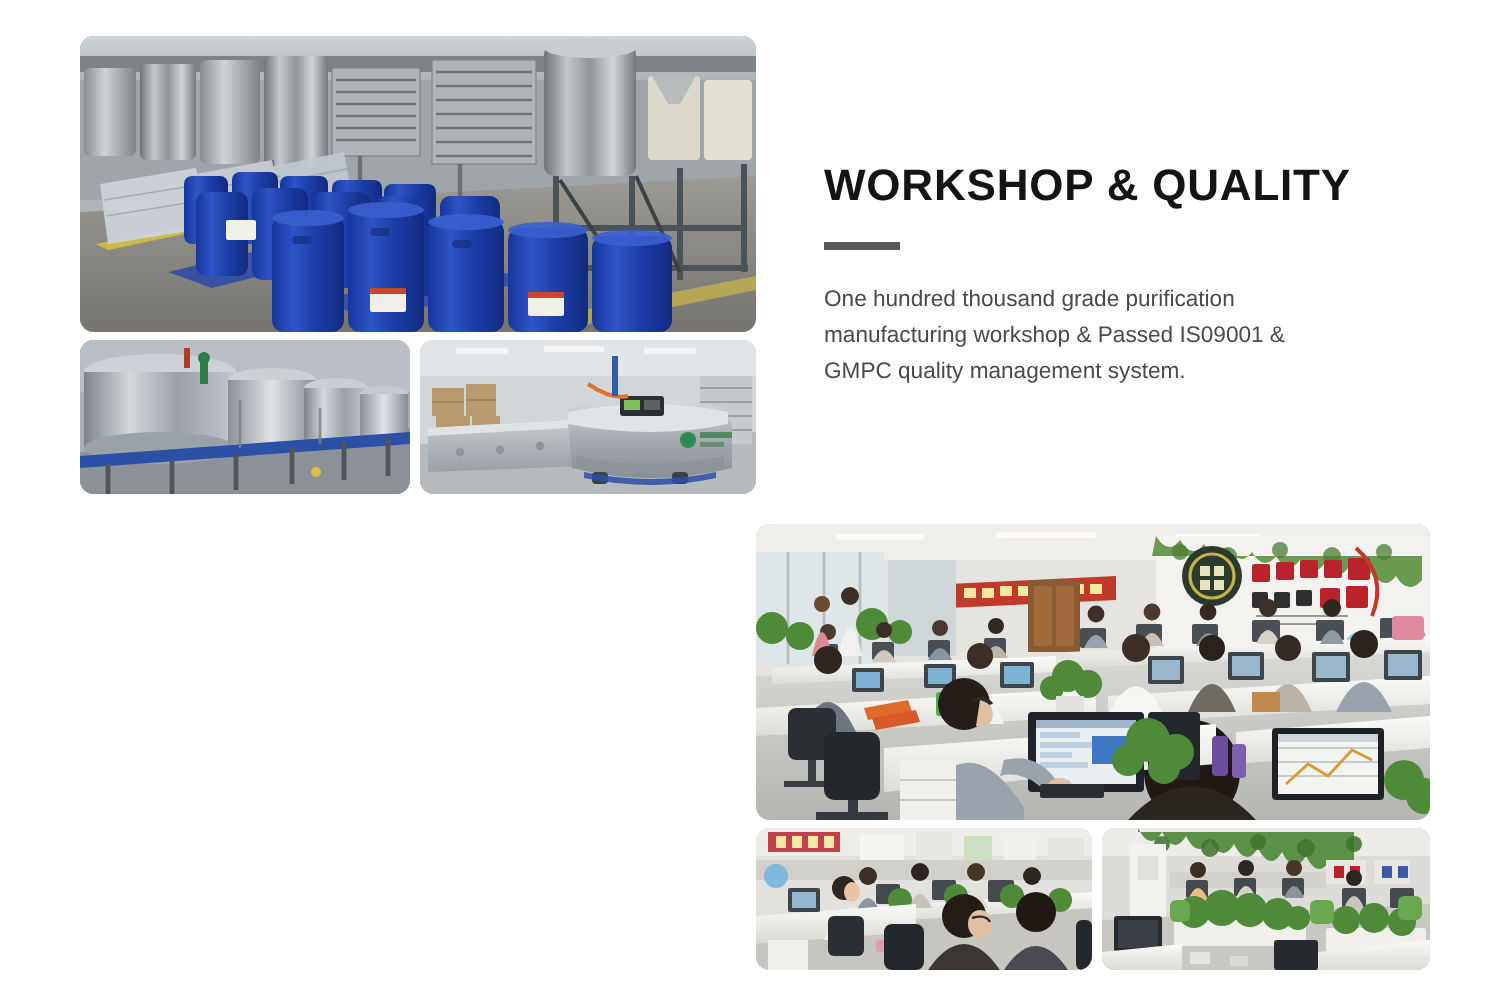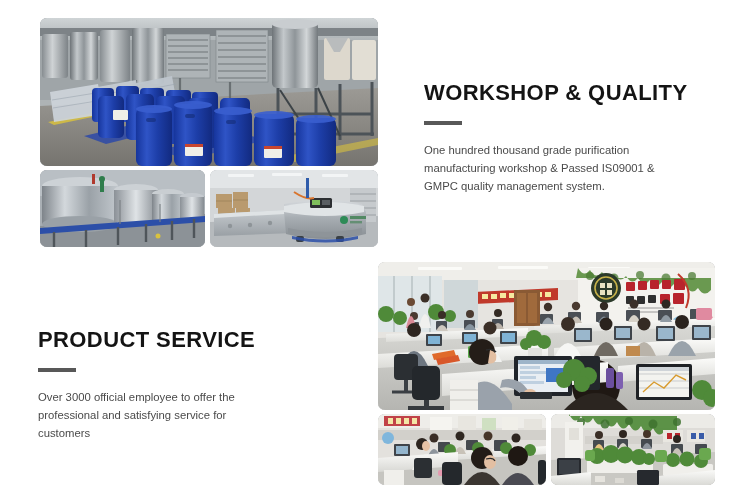--- a/index.html
+++ b/index.html
@@ -342,31 +342,26 @@
 
       <g fill="#3a4045">
         <rect x="86" y="66" width="8" height="6" rx="2"></rect>
         <rect x="126" y="66" width="8" height="6" rx="2"></rect>
       </g>
 
       <path d="M82 66 Q116 73 148 66 L148 69 Q116 76 82 69 Z" fill="#2c4fa8" opacity="0.85"></path>
     </svg>
   </div>
 
-  <div class="block" style="left:424px; top:80px;">
+  <div class="block" style="left:412px; top:80px;">
     <div class="heading">WORKSHOP &amp; QUALITY</div>
     <div class="rule"></div>
     <div class="body-text w-workshop">One hundred thousand grade purification manufacturing workshop &amp; Passed IS09001 &amp; GMPC quality management system.</div>
   </div>
 
-  <div class="block" style="left:38px; top:327px;">
-    <div class="heading">PRODUCT SERVICE</div>
-    <div class="rule"></div>
-    <div class="body-text w-product">Over 3000 official employee to offer the professional and satisfying service for customers</div>
-  </div>
 
   <div class="photo" style="left:378px; top:262px; width:337px; height:148px;">
     <svg viewBox="0 0 337 148" preserveAspectRatio="none">
       <defs>
         <linearGradient id="ofFloor" x1="0" y1="0" x2="0" y2="1">
           <stop offset="0" stop-color="#d8d8d4"></stop>
             <stop offset="1" stop-color="#b5b5b1"></stop>
         </linearGradient>
         <linearGradient id="deskG" x1="0" y1="0" x2="0" y2="1">
           <stop offset="0" stop-color="#fbfbf9"></stop>

